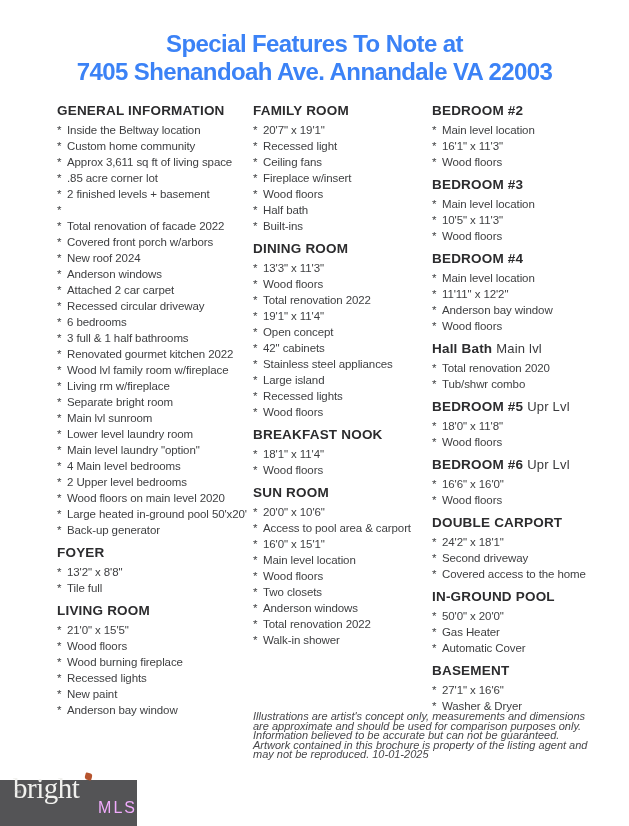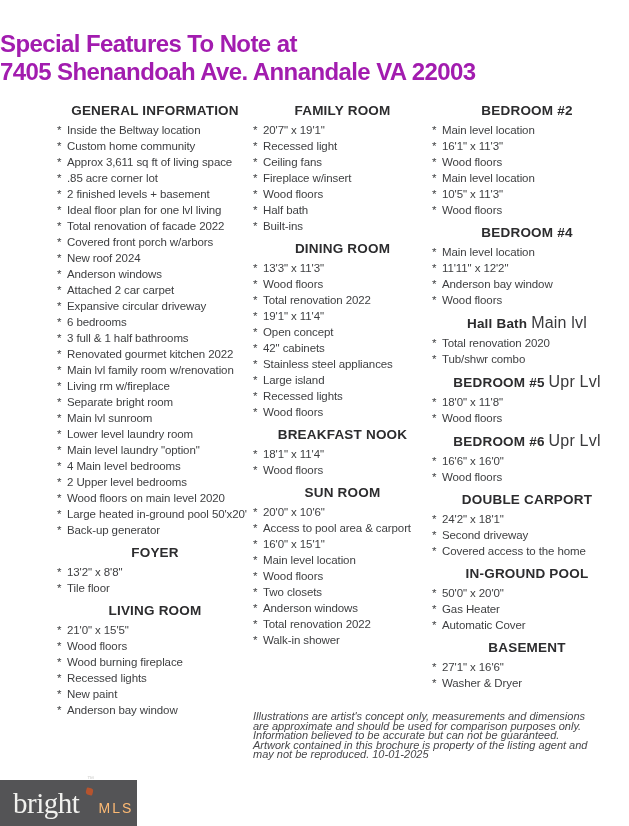--- a/index.html
+++ b/index.html
@@ -2,37 +2,37 @@
 <html><head>
 <meta charset="utf-8">
 <style>
   html,body{margin:0;padding:0;background:#e8e8e8;}
   .page{
     position:relative;width:629px;height:826px;background:#ffffff;
     font-family:"Liberation Sans",sans-serif;overflow:hidden;margin:0 auto;
     color:#3e3f41;
   }
   .title-block{
-    position:absolute;top:30px;left:0;right:0;
-    font-weight:bold;color:#a21caf;font-size:24px;line-height:28px;
+    position:absolute;top:30px;left:0;right:0;text-align:center;
+    font-weight:bold;color:#3b82f6;font-size:24px;line-height:28px;
     letter-spacing:-0.6px;
   }
   .columns{
     position:absolute;top:102px;left:57px;display:flex;
   }
   .feature-column{box-sizing:border-box;}
   .feature-column:nth-child(1){width:196px;}
   .feature-column:nth-child(2){width:179px;}
   .feature-column:nth-child(3){width:190px;}
   .section-heading{
     font-size:13.5px;font-weight:bold;color:#2c2c2e;
-    line-height:17px;margin:6px 0 3px;letter-spacing:0.2px;text-align:center;
+    line-height:17px;margin:6px 0 3px;letter-spacing:0.2px;
   }
   .feature-column > .section-heading:first-child{margin-top:0;}
-  .h-suffix{font-weight:normal;font-size:16px;color:#3a3a3c;}
+  .h-suffix{font-weight:normal;font-size:13px;color:#3a3a3c;}
   .feature{
     display:flex;font-size:11.5px;line-height:16px;color:#3e3f41;
     letter-spacing:-0.1px;
   }
   .bullet{flex:none;width:10px;}
   .disclaimer{
     position:absolute;left:253px;top:712px;width:338px;
     font-style:italic;font-size:11px;line-height:9.6px;color:#47474a;
   }
   .brightmls-logo{
@@ -46,21 +46,21 @@
   }
   .logo-flame{
     position:absolute;right:0px;top:-1px;width:7px;height:7px;
     background:#b6542e;border-radius:1px 3px 1px 3px;transform:rotate(15deg);
   }
   .logo-tm{
     color:#cfcfcd;font-size:7px;vertical-align:top;position:relative;top:-14px;left:1px;
     font-family:"Liberation Sans",sans-serif;
   }
   .logo-mls{
-    color:#fdba74;font-size:14px;letter-spacing:2px;margin-left:6px;margin-top:9px;
+    color:#f0abfc;font-size:16px;letter-spacing:2px;margin-left:6px;margin-top:9px;
   }
 </style>
 </head>
 <body>
 
 <div class="page">
 
   <div class="title-block">
     <div>Special Features To Note at</div>
     <div>7405 Shenandoah Ave. Annandale VA 22003</div>
@@ -84,21 +84,20 @@
         <div class="feature">
           <span class="bullet">*</span>
           <span class="feature-text">.85 acre corner lot</span>
         </div>
         <div class="feature">
           <span class="bullet">*</span>
           <span class="feature-text">2 finished levels + basement</span>
         </div>
         <div class="feature">
           <span class="bullet">*</span>
-          <span class="feature-text">Ideal floor plan for one lvl living</span>
         </div>
         <div class="feature">
           <span class="bullet">*</span>
           <span class="feature-text">Total renovation of facade 2022</span>
         </div>
         <div class="feature">
           <span class="bullet">*</span>
           <span class="feature-text">Covered front porch w/arbors</span>
         </div>
         <div class="feature">
@@ -108,37 +107,37 @@
         <div class="feature">
           <span class="bullet">*</span>
           <span class="feature-text">Anderson windows</span>
         </div>
         <div class="feature">
           <span class="bullet">*</span>
           <span class="feature-text">Attached 2 car carpet</span>
         </div>
         <div class="feature">
           <span class="bullet">*</span>
-          <span class="feature-text">Expansive circular driveway</span>
+          <span class="feature-text">Recessed circular driveway</span>
         </div>
         <div class="feature">
           <span class="bullet">*</span>
           <span class="feature-text">6 bedrooms</span>
         </div>
         <div class="feature">
           <span class="bullet">*</span>
           <span class="feature-text">3 full &amp; 1 half bathrooms</span>
         </div>
         <div class="feature">
           <span class="bullet">*</span>
           <span class="feature-text">Renovated gourmet kitchen 2022</span>
         </div>
         <div class="feature">
           <span class="bullet">*</span>
-          <span class="feature-text">Main lvl family room w/renovation</span>
+          <span class="feature-text">Wood lvl family room w/fireplace</span>
         </div>
         <div class="feature">
           <span class="bullet">*</span>
           <span class="feature-text">Living rm w/fireplace</span>
         </div>
         <div class="feature">
           <span class="bullet">*</span>
           <span class="feature-text">Separate bright room</span>
         </div>
         <div class="feature">
@@ -173,21 +172,21 @@
           <span class="bullet">*</span>
           <span class="feature-text">Back-up generator</span>
         </div>
         <div class="section-heading"><span class="h-main">FOYER</span></div>
         <div class="feature">
           <span class="bullet">*</span>
           <span class="feature-text">13'2" x 8'8"</span>
         </div>
         <div class="feature">
           <span class="bullet">*</span>
-          <span class="feature-text">Tile floor</span>
+          <span class="feature-text">Tile full</span>
         </div>
         <div class="section-heading"><span class="h-main">LIVING ROOM</span></div>
         <div class="feature">
           <span class="bullet">*</span>
           <span class="feature-text">21'0" x 15'5"</span>
         </div>
         <div class="feature">
           <span class="bullet">*</span>
           <span class="feature-text">Wood floors</span>
         </div>
@@ -333,20 +332,21 @@
           <span class="feature-text">Main level location</span>
         </div>
         <div class="feature">
           <span class="bullet">*</span>
           <span class="feature-text">16'1" x 11'3"</span>
         </div>
         <div class="feature">
           <span class="bullet">*</span>
           <span class="feature-text">Wood floors</span>
         </div>
+        <div class="section-heading"><span class="h-main">BEDROOM #3</span></div>
         <div class="feature">
           <span class="bullet">*</span>
           <span class="feature-text">Main level location</span>
         </div>
         <div class="feature">
           <span class="bullet">*</span>
           <span class="feature-text">10'5" x 11'3"</span>
         </div>
         <div class="feature">
           <span class="bullet">*</span>

